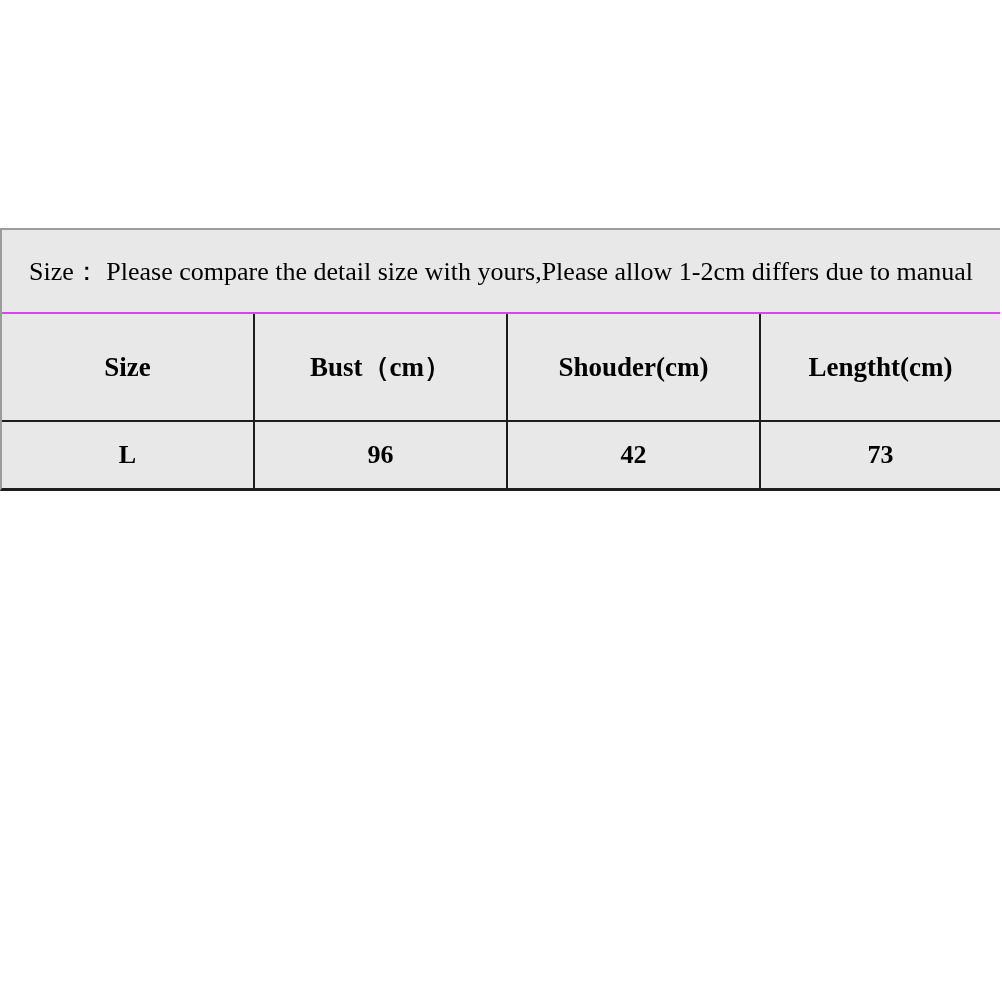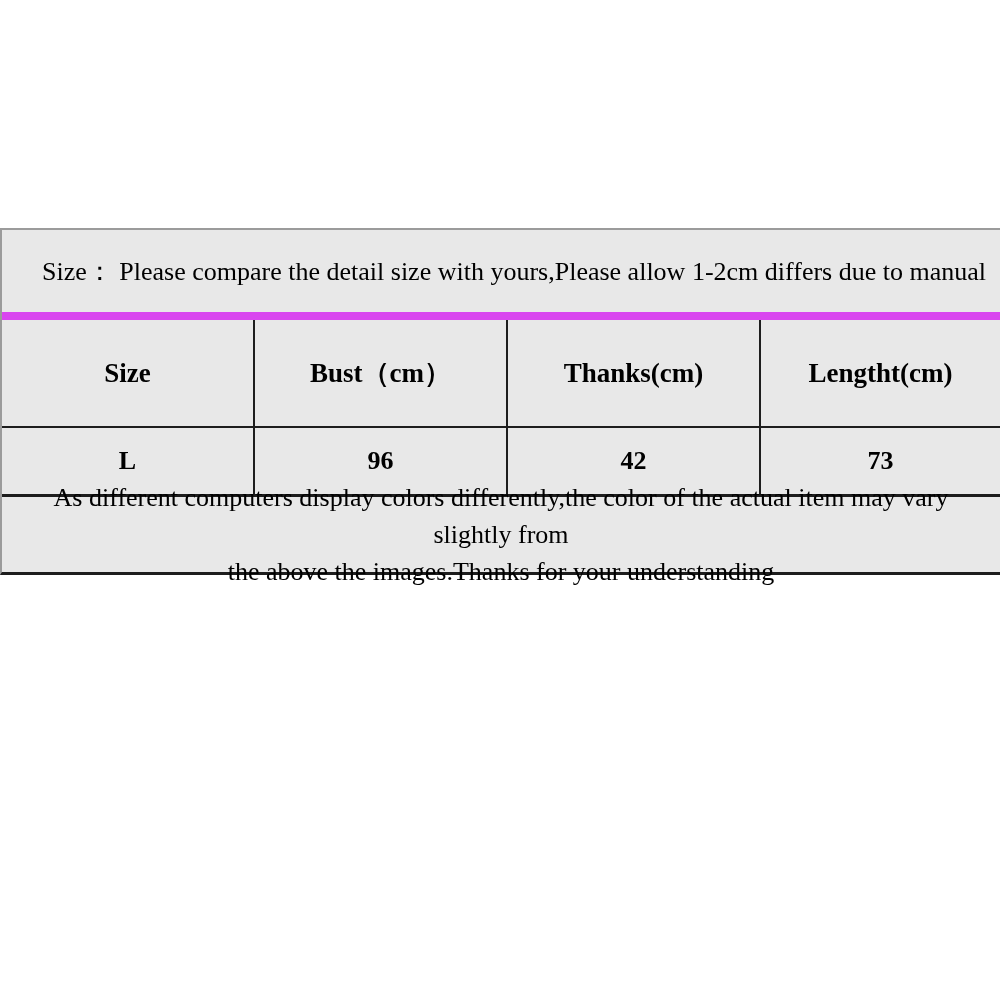--- a/index.html
+++ b/index.html
@@ -27,22 +27,21 @@
     display: flex;
     flex-direction: column;
     justify-content: center;
     text-align: center;
     font-size: 26px;
     line-height: 37px;
     padding: 0 14px;
   }
   .note-top {
     height: 82px;
-    border-bottom: 8px solid #d946ef;
-    align-items: flex-end;
+    border-bottom: 2px solid #d946ef;
   }
   .note-bottom {
     height: 75px;
     border-top: 3px solid #1d1d1d;
   }
 
   table.size-table {
     width: 100%;
     border-collapse: collapse;
     table-layout: fixed;
@@ -79,33 +78,29 @@
       <colgroup>
         <col class="c1">
           <col class="c2">
           <col class="c3">
           <col class="c4">
       </colgroup>
       <thead>
         <tr>
           <th>Size</th>
           <th>Bust（cm）</th>
-          <th>Thanks(cm)</th>
+          <th>Shouder(cm)</th>
           <th>Lengtht(cm)</th>
         </tr>
       </thead>
       <tbody>
         <tr>
           <td>L</td>
           <td>96</td>
           <td>42</td>
           <td>73</td>
         </tr>
       </tbody>
     </table>
 
-    <div class="note note-bottom">
-      <div>As different computers display colors differently,the color of the actual item may vary slightly from</div>
-      <div>the above the images.Thanks for your understanding</div>
-    </div>
 
   </div>
 </div>
 
 </body></html>

